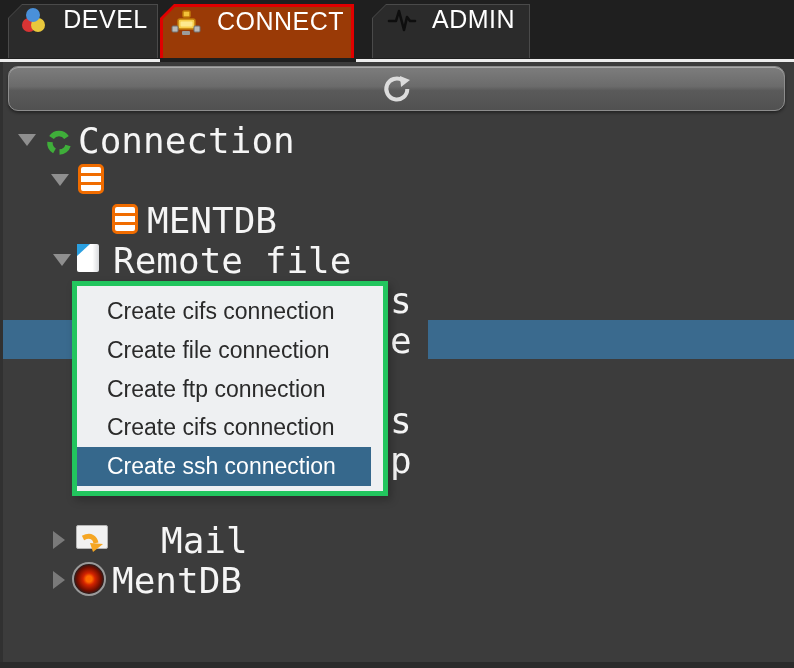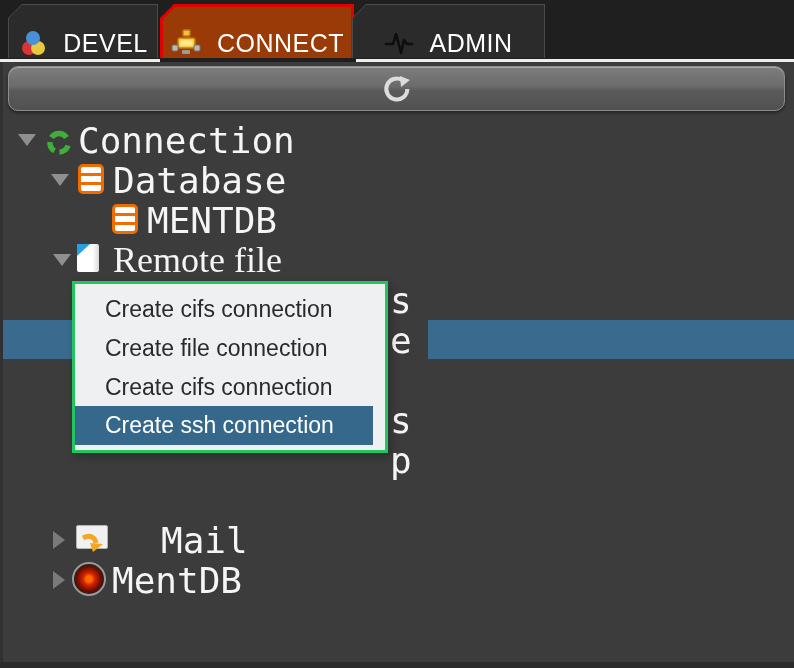--- a/index.html
+++ b/index.html
@@ -6,26 +6,26 @@
   body{
     width:794px;height:668px;position:relative;overflow:hidden;
     background:#3c3c3c;
     font-family:"Liberation Sans", sans-serif;
     -webkit-font-smoothing:antialiased;
   }
   
   .tabbar{position:absolute;left:0;top:0;width:794px;height:62px;background:#1f1f1f;}
   .tab{position:absolute;top:4px;height:54px;}
   .tab .shape{position:absolute;inset:0;clip-path:polygon(14px 0,100% 0,100% 100%,0 100%,0 14px);background:#4a4a4a;}
-  .tab .inner{position:absolute;inset:1px 1px 0 1px;clip-path:polygon(13px 0,100% 0,100% 100%,0 100%,0 13px);background:#2b2b2b;display:flex;align-items:flex-end;justify-content:center;gap:15px;}
+  .tab .inner{position:absolute;inset:1px 1px 0 1px;clip-path:polygon(13px 0,100% 0,100% 100%,0 100%,0 13px);background:#2b2b2b;display:flex;align-items:flex-start;justify-content:center;gap:15px;}
   .tab.active .shape{background:#e00000;}
   .tab.active .inner{inset:3px 3px 0 3px;clip-path:polygon(12px 0,100% 0,100% 100%,0 100%,0 12px);background:#9a3a06;}
   .tab-devel{left:8px;width:150px;}
   .tab-connect{left:160px;width:194px;}
-  .tab-admin{left:352px;width:193px;text-decoration:underline;}
+  .tab-admin{left:372px;width:158px;text-decoration:underline;}
   .tab-label{color:#fff;font-size:25px;letter-spacing:0.5px;}
   .tabline{position:absolute;top:59px;height:3px;background:#ededed;}
   .tabline.seg1{left:0;width:160px;}
   .tabline.seg2{left:356px;width:438px;}
   
   .refresh-btn{
     position:absolute;left:8px;top:66px;width:777px;height:45px;border-radius:10px;
     background:linear-gradient(180deg,#7d7d7d 0%,#6b6b6b 45%,#5a5a5a 55%,#515151 100%);
     border:1px solid #8d8d8d;box-sizing:border-box;
     box-shadow:inset 0 1px 0 rgba(255,255,255,.35), 0 2px 3px rgba(0,0,0,.4);
@@ -48,21 +48,21 @@
   .mail-icon{width:30px;height:22px;background:#f1f1f1;border:1px solid #b5b5b5;border-radius:2px;position:absolute;}
   .mentdb-icon{width:30px;height:30px;border-radius:50%;border:2px solid #9a9a9a;
     background:radial-gradient(circle at 50% 50%,#ff6a00 0 3px,#d42300 6px,#6e0d00 12px,#271c1c 15px);}
   
   .sel-band{position:absolute;background:#3a6a8e;height:39px;top:0;}
   
   .ghost{position:absolute;left:390px;width:60px;height:40px;line-height:41px;
     font-family:"DejaVu Sans Mono", monospace;font-size:36px;color:#f5f5f5;}
   
   .ctx-menu{position:absolute;left:72px;top:281px;width:316px;background:#eef0f2;
-    border:3px solid #22c55e;box-sizing:border-box;padding:6px 12px 5px 0;z-index:20;
+    border:5px solid #22c55e;box-sizing:border-box;padding:6px 12px 5px 0;z-index:20;
     box-shadow:3px 4px 8px rgba(0,0,0,.25);}
   .ctx-item{height:38.8px;line-height:38.8px;padding-left:30px;font-size:23px;color:#2a2a2a;cursor:pointer;}
   .ctx-item.highlighted{background:#36688c;color:#ffffff;}
   
   .edge-left{position:absolute;left:0;top:62px;width:3px;height:600px;background:#313131;}
   .edge-bottom{position:absolute;left:0;top:662px;width:794px;height:6px;background:#2b2b2b;}
 </style>
 </head>
 <body>
 
@@ -137,32 +137,31 @@
           <path d="M 10.5 22.8 A 9 9 0 0 1 6 14"></path>
         </g>
       </svg>
     </span>
     <span class="lbl" style="left:78px;">Connection</span>
   </div>
 
   <div class="row" style="top:48px;">
     <span class="tri-open" style="left:51px;top:14px;"></span>
     <span class="icn db-icon" style="left:78px;top:4px;"></span>
-    <span class="lbl" style="left:113px;">Database</span>
   </div>
 
   <div class="row" style="top:88px;">
     <span class="icn db-icon" style="left:112px;top:4px;"></span>
     <span class="lbl" style="left:147px;">MENTDB</span>
   </div>
 
   <div class="row" style="top:128px;">
     <span class="tri-open" style="left:53px;top:14px;"></span>
     <span class="icn file-icon" style="left:77px;top:4px;"></span>
-    <span class="lbl" style="left:113px;font-family:Liberation Serif, serif;">Remote file</span>
+    <span class="lbl" style="left:113px;">Remote file</span>
   </div>
 
   <span class="ghost" style="top:168px;">s</span>
   <span class="ghost" style="top:208px;">e</span>
   <span class="ghost" style="top:288px;">s</span>
   <span class="ghost" style="top:328px;">p</span>
 
   <div class="row" style="top:408px;">
     <span class="tri-closed" style="left:53px;top:11px;"></span>
     <span class="icn mail-icon" style="left:76px;top:5px;">
@@ -177,18 +176,19 @@
   <div class="row" style="top:448px;">
     <span class="tri-closed" style="left:53px;top:11px;"></span>
     <span class="icn mentdb-icon" style="left:72px;top:2px;"></span>
     <span class="lbl" style="left:112px;">MentDB</span>
   </div>
 </div>
 
 <div class="ctx-menu">
   <div class="ctx-item">Create cifs connection</div>
   <div class="ctx-item">Create file connection</div>
+  <div class="ctx-item">Create ftp connection</div>
   <div class="ctx-item">Create cifs connection</div>
   <div class="ctx-item highlighted">Create ssh connection</div>
 </div>
 
 <div class="edge-left"></div>
 <div class="edge-bottom"></div>
 
 </body></html>

